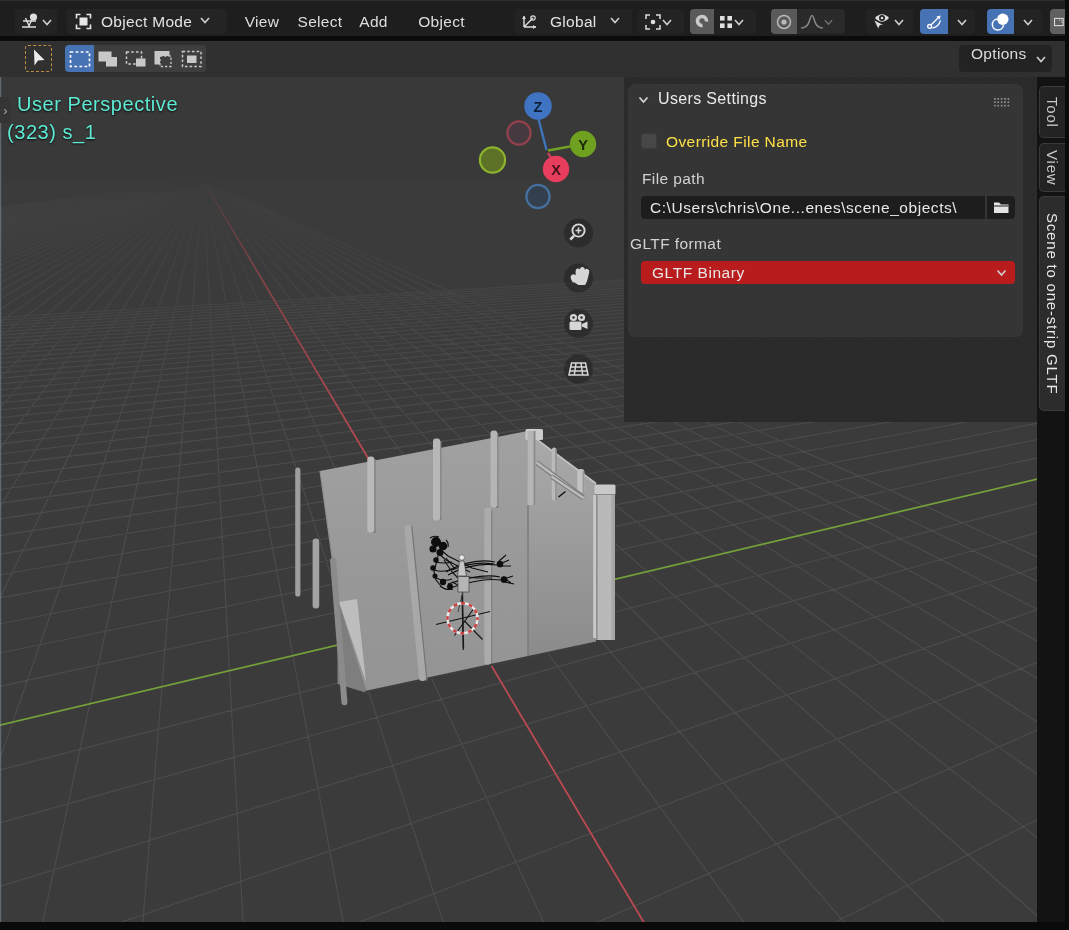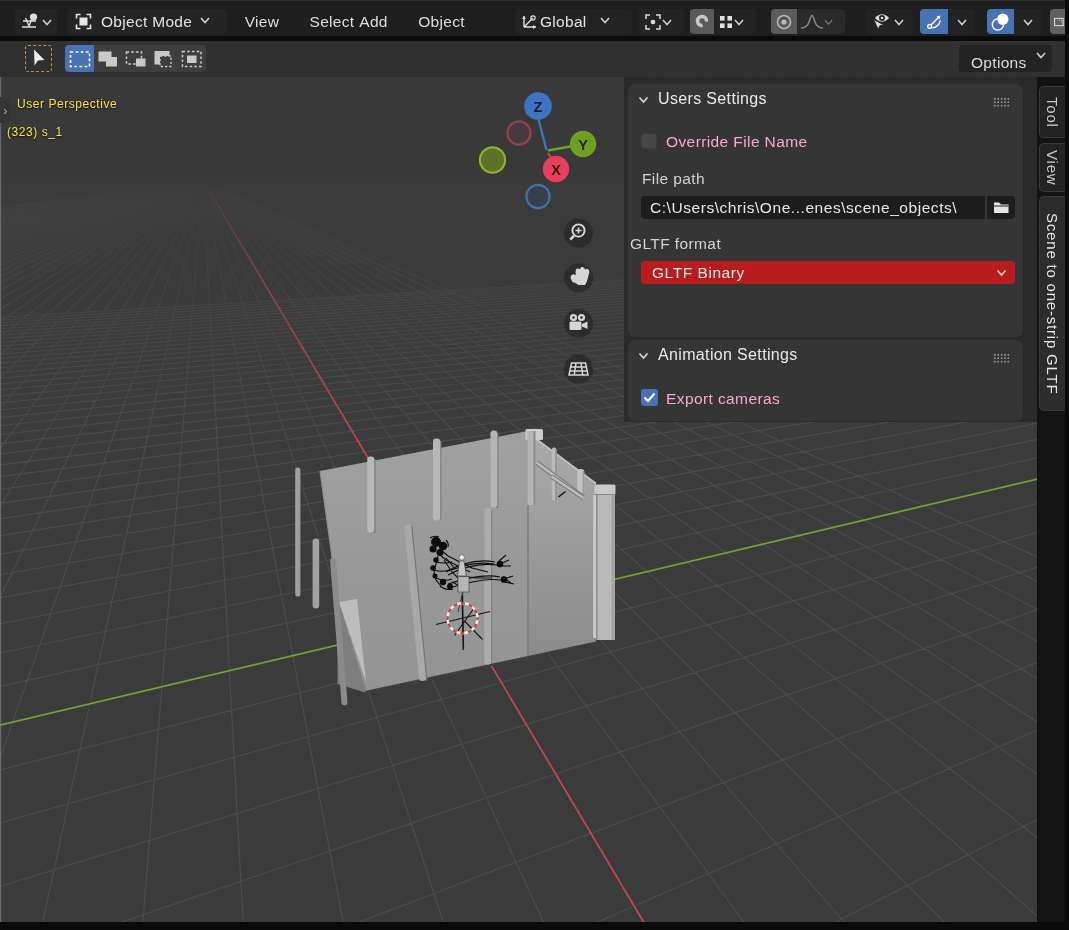--- a/index.html
+++ b/index.html
@@ -5,28 +5,28 @@
 font-family:"Liberation Sans",sans-serif;}
 #page{position:relative;width:1069px;height:930px;background:#0b0b0b}
 .abs{position:absolute}
 
 #row1{left:0;top:0;width:1065px;height:36px;background:#1e1e1e;border-top:1px solid #2e2e2e}
 #row2{left:0;top:41px;width:1065px;height:36px;background:#303030}
 .btn{position:absolute;background:#242424;border-radius:4px;display:flex;align-items:center;color:#e3e3e3;font-size:15.5px;letter-spacing:0.3px}
 .menu{position:absolute;top:0;height:41px;display:flex;align-items:center;color:#dedede;font-size:15.5px;letter-spacing:0.3px}
 
 #vp{left:0;top:77px;width:1037px;height:845px;background:#3b3b3b;overflow:hidden}
-#vptext,#vptext2{color:#fde047;font-size:12px;letter-spacing:0.55px;text-shadow:0 1px 2px rgba(0,0,0,.85);line-height:28px}
+#vptext,#vptext2{color:#5eead4;font-size:20px;letter-spacing:0.55px;text-shadow:0 1px 2px rgba(0,0,0,.85);line-height:28px}
 
 #sb{left:624px;top:77px;width:413px;height:345px;background:#2a2a2a;
 background-image:repeating-linear-gradient(45deg,rgba(255,255,255,.007) 0 1px,rgba(0,0,0,.012) 1px 4px)}
 .panel{position:absolute;left:4px;width:395px;background:#353535;border-radius:7px}
 .phead{position:absolute;left:0;height:20px;display:flex;align-items:center;color:#e9e9e9;font-size:16px;letter-spacing:0.35px}
 .lbl{position:absolute;color:#d2d2d2;font-size:15.5px;letter-spacing:0.4px}
-.wlbl{position:absolute;color:#f9a8d4;font-size:15.5px;letter-spacing:0.4px}
+.wlbl{position:absolute;color:#fde047;font-size:15.5px;letter-spacing:0.4px}
 #sb .field{position:absolute;background:#1d1d1d;border-radius:4px;color:#e8e8e8;font-size:15.5px;letter-spacing:0.55px;display:flex;align-items:center}
 
 #tabstrip{left:1037px;top:77px;width:28px;height:845px;background:#131313}
 .tab{position:absolute;left:2px;width:26px;background:#232323;border:1px solid #3a3a3a;border-right:none;border-radius:5px 0 0 5px;display:flex;align-items:center;justify-content:center}
 .tab span{writing-mode:vertical-rl;color:#c9c9c9;font-size:15px;letter-spacing:0.8px;white-space:nowrap}
 #tabactive{background:#2c2c2c;border-color:#3a3a3a}
 #tabactive span{color:#e8e8e8}
 #rightedge{left:1065px;top:0;width:4px;height:930px;background:#0a0a0a}
 #bottomedge{left:0;top:922px;width:1069px;height:8px;background:#0a0a0a}
 .dots{position:absolute;width:17px;height:10px;
@@ -257,30 +257,30 @@
 <svg width="17" height="17" viewBox="0 0 17 17" style="margin-left:8px">
 <rect x="4.5" y="4.5" width="8" height="8" fill="#e6e6e6"></rect>
 <path d="M1.5,5.5 v-4 h4 M11.5,1.5 h4 v4 M15.5,11.5 v4 h-4 M5.5,15.5 h-4 v-4" stroke="#e6e6e6" stroke-width="1.6" fill="none"></path>
 </svg>
         <span style="margin-left:9px">Object Mode</span>
         <span style="margin-left:8px"><svg width="10" height="26" viewBox="0 0 10 26">
             <path d="M1,11 L5,15.5 L9,11" stroke="#cfcfcf" stroke-width="1.6" fill="none"></path>
           </svg></span>
       </div>
       <div class="menu" style="left:241px;width:42px;justify-content:center">View</div>
-      <div class="menu" style="left:306px;width:52px;justify-content:center">Select</div>
+      <div class="menu" style="left:294px;width:52px;justify-content:center">Select</div>
       <div class="menu" style="left:356px;width:35px;justify-content:center">Add</div>
       <div class="menu" style="left:415px;width:53px;justify-content:center">Object</div>
       <div class="btn" style="left:515px;top:8px;width:117px;height:25px;background:#232323">
 <svg width="20" height="18" viewBox="0 0 20 18" style="margin-left:5px">
 <path d="M4,14 L4,3 M4,14 L16,14 M4,14 L13,5" stroke="#ddd" stroke-width="1.4" fill="none"></path>
 <path d="M4,3 l-2,3 h4 z M16,14 l-3,-2 v4 z" fill="#ddd"></path>
 <circle cx="13" cy="5" r="2.2" fill="none" stroke="#ddd" stroke-width="1.2"></circle>
 </svg>
-        <span style="margin-left:0">Global</span>
+        <span style="margin-left:10px">Global</span>
         <span style="margin-left:13px"><svg width="10" height="26" viewBox="0 0 10 26">
             <path d="M1,11 L5,15.5 L9,11" stroke="#cfcfcf" stroke-width="1.6" fill="none"></path>
           </svg></span>
       </div>
       <div class="btn" style="left:638px;top:8px;width:46px;height:25px;background:#232323">
 <svg width="18" height="18" viewBox="0 0 18 18" style="margin-left:6px">
 <path d="M2,6 v-4 h4 M12,2 h4 v4 M16,12 v4 h-4 M6,16 h-4 v-4" stroke="#ddd" stroke-width="1.5" fill="none"></path>
 <circle cx="9" cy="9" r="2.3" fill="#ddd"></circle>
 </svg>
         <svg width="10" height="26" viewBox="0 0 10 26">
@@ -388,21 +388,21 @@
           <rect x="9" y="10" width="11" height="10.5" fill="#3e3e3e"></rect>
           <rect x="9" y="10" width="11" height="10.5" fill="none" stroke="#c9c9c9" stroke-width="1.3" stroke-dasharray="2.3 1.9"></rect>
         </svg>
       </div>
       <div class="abs" style="left:178px;top:4px;width:28px;height:27px;background:#3e3e3e;border-radius:0 4px 4px 0;display:flex;align-items:center;justify-content:center">
         <svg width="26" height="26" viewBox="0 0 26 26">
           <rect x="3.5" y="5.5" width="18.5" height="15" fill="none" stroke="#c9c9c9" stroke-width="1.5" stroke-dasharray="2.6 2.1"></rect>
           <rect x="8" y="9.5" width="9.5" height="7.5" fill="#c9c9c9"></rect>
         </svg>
       </div>
-      <div class="abs" style="left:959px;top:4px;width:93px;height:27px;background:#232323;border-radius:4px;display:flex;align-items:flex-end;color:#dcdcdc;font-size:15.5px;letter-spacing:0.3px">
+      <div class="abs" style="left:959px;top:4px;width:93px;height:27px;background:#232323;border-radius:4px;display:flex;align-items:flex-start;color:#dcdcdc;font-size:15.5px;letter-spacing:0.3px">
         <span style="margin-left:12px">Options</span>
         <span style="margin-left:9px;margin-top:1px"><svg width="10" height="26" viewBox="0 0 10 26">
             <path d="M1,11 L5,15.5 L9,11" stroke="#cfcfcf" stroke-width="1.6" fill="none"></path>
           </svg></span>
       </div>
     </div>
 
 <div class="abs" id="sb">
   <div class="panel" style="top:7px;height:253px">
     <div class="phead" style="left:10px;top:5px">
@@ -420,33 +420,20 @@
           <svg width="28" height="23" viewBox="0 0 28 23">
             <path d="M7,6.5 h5 l2,2 h7.5 v8.5 h-14.5 z" fill="#e4e4e4"></path>
             <path d="M7,10 h14.5" stroke="#1d1d1d" stroke-width="1"></path>
           </svg>
         </div>
     <div class="lbl" style="left:2px;top:151px">GLTF format</div>
     <div class="field" style="left:13px;top:177px;width:374px;height:23px;padding-left:11px;background:#b91c1c">GLTF Binary<span style="position:absolute;right:8px;top:4px"><svg width="11" height="15" viewBox="0 0 11 15">
               <path d="M1.5,5.5 L5.5,10 L9.5,5.5" stroke="#cfcfcf" stroke-width="1.7" fill="none"></path>
             </svg></span></div>
   </div>
-  <div class="panel" style="top:263px;height:81px">
-    <div class="phead" style="left:10px;top:5px">
-          <svg width="11" height="11" viewBox="0 0 11 11">
-            <path d="M1.5,3.5 L5.5,8 L9.5,3.5" stroke="#d8d8d8" stroke-width="1.7" fill="none"></path>
-          </svg>
-          <span style="margin-left:9px">Animation Settings</span>
-        </div>
-    <div class="dots" style="right:12px;top:14px"></div>
-    <div class="abs" style="left:13px;top:49px;width:17px;height:17px;background:#4772b3;border-radius:3px"><svg width="17" height="17" viewBox="0 0 17 17">
-            <path d="M3.5,8.5 L7,12 L13.5,4.5" stroke="#fff" stroke-width="2.2" fill="none"></path>
-          </svg></div>
-    <div class="wlbl" style="left:38px;top:50px">Export cameras</div>
-  </div>
 </div>
 
 <div class="abs" id="tabstrip">
   <div class="tab" style="top:9px;height:52px">
         <span>Tool</span>
       </div>
   <div class="tab" style="top:66px;height:49px">
         <span>View</span>
       </div>
   <div class="tab" id="tabactive" style="top:119px;height:215px">

